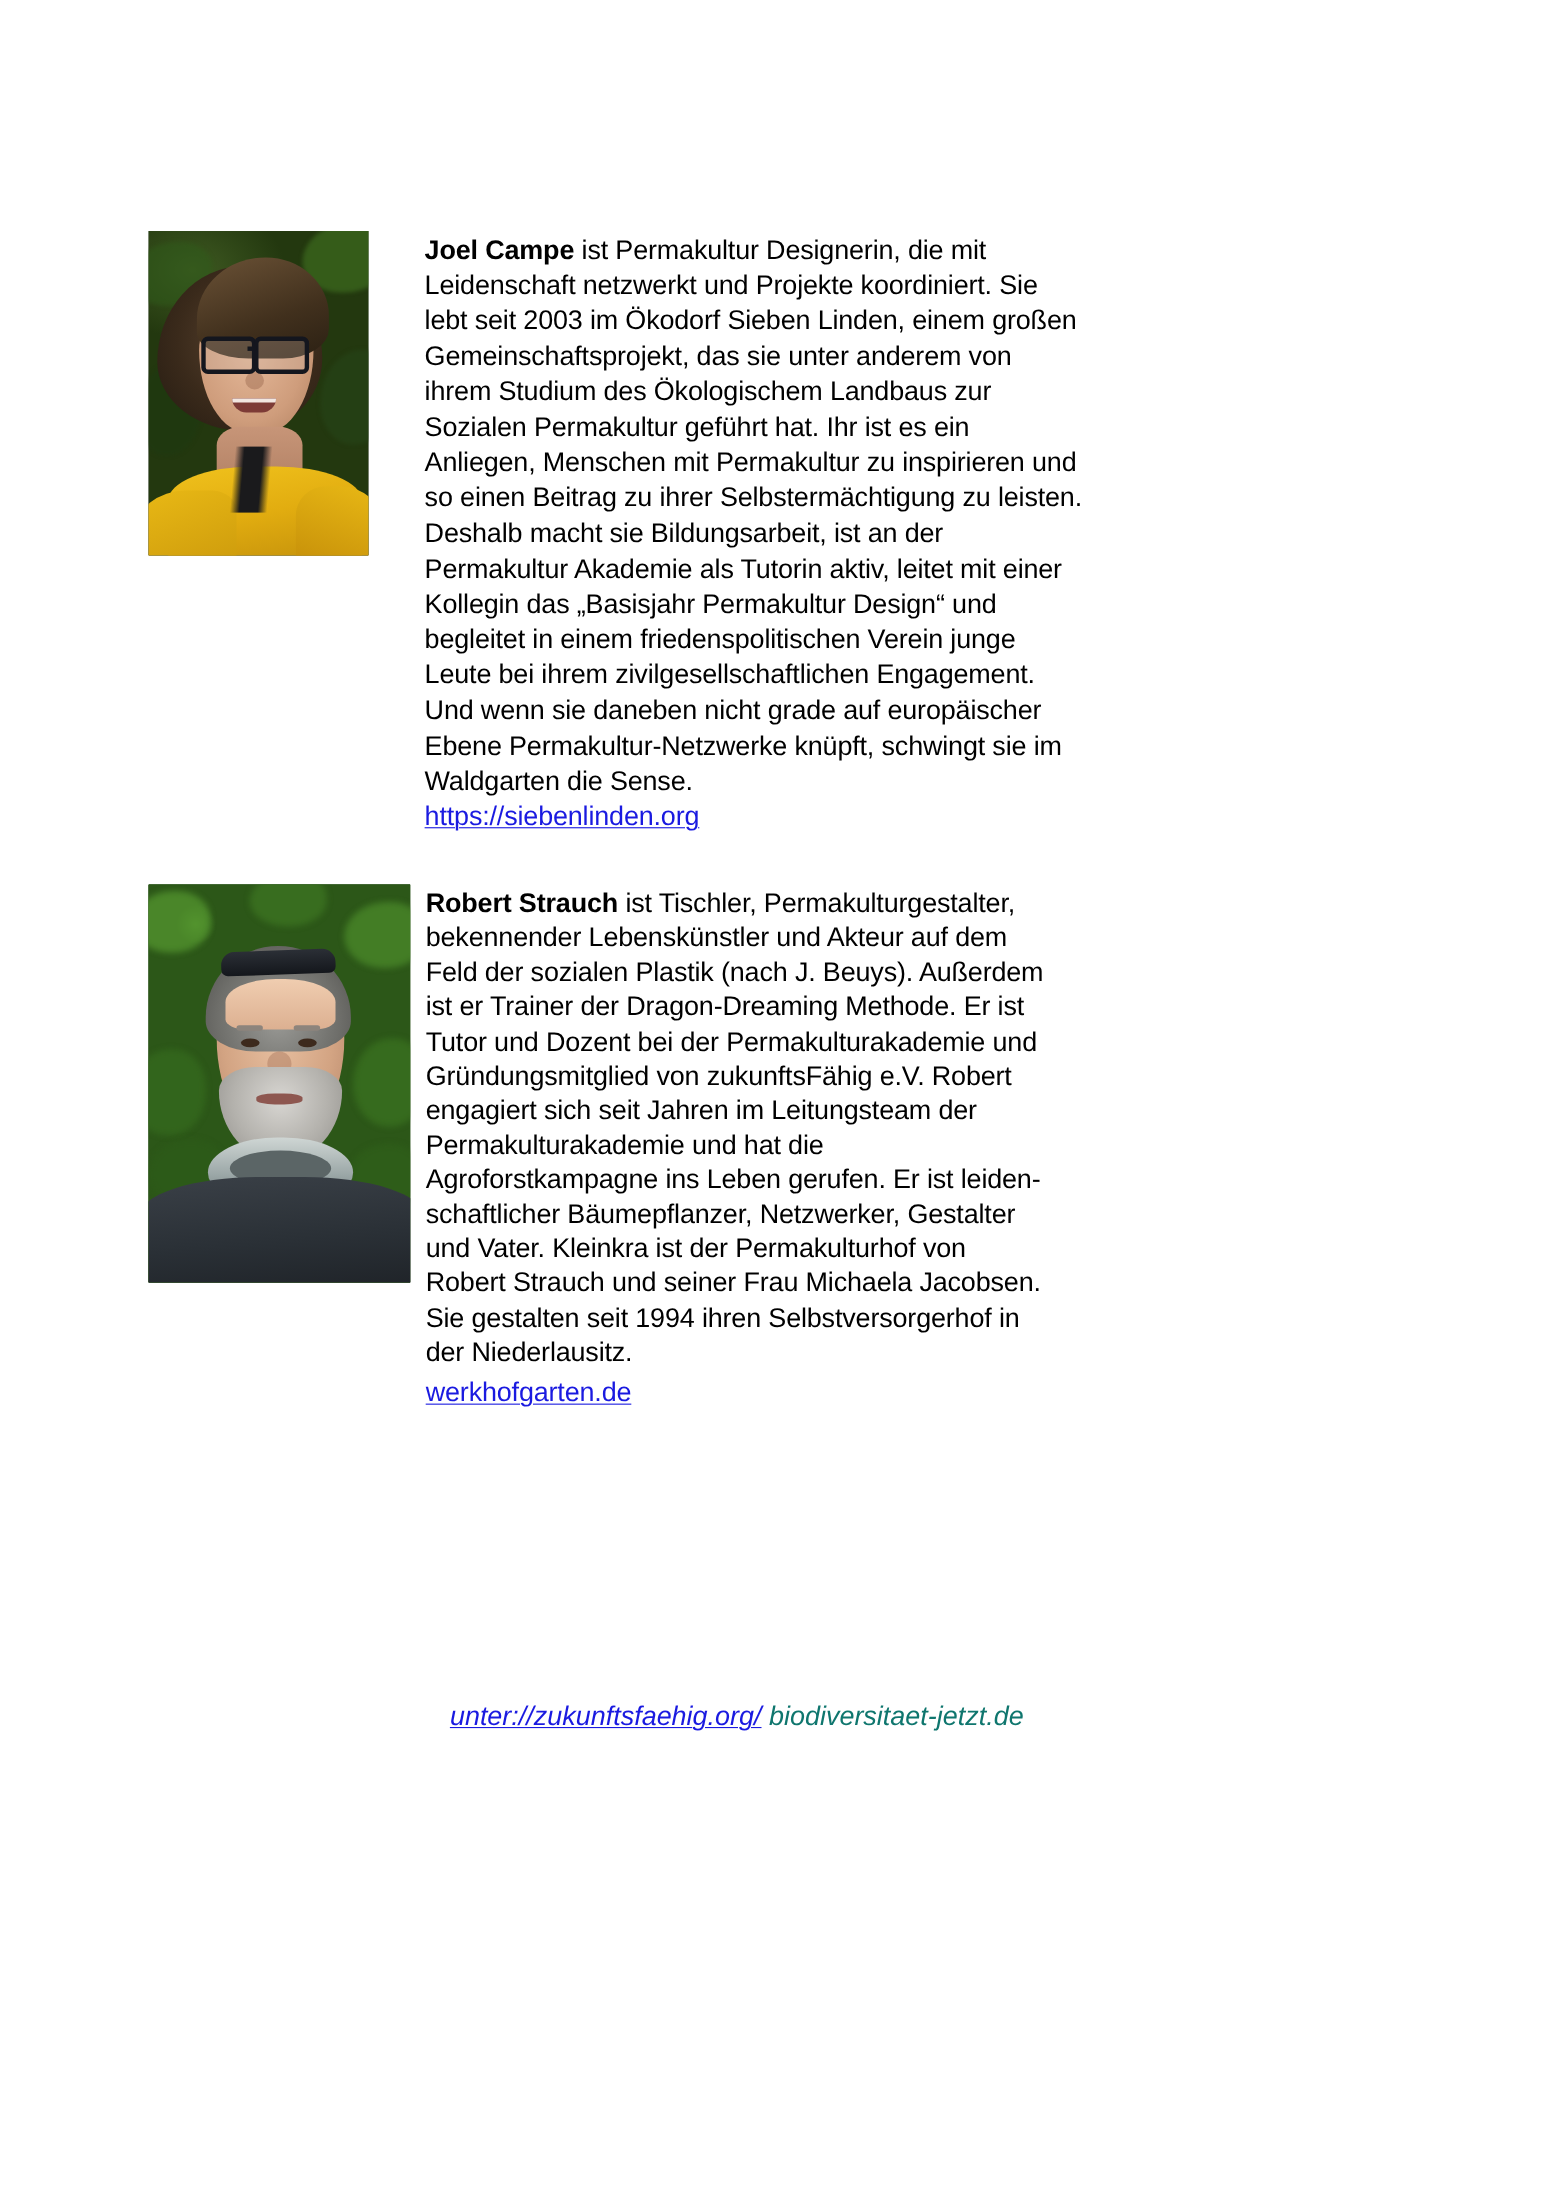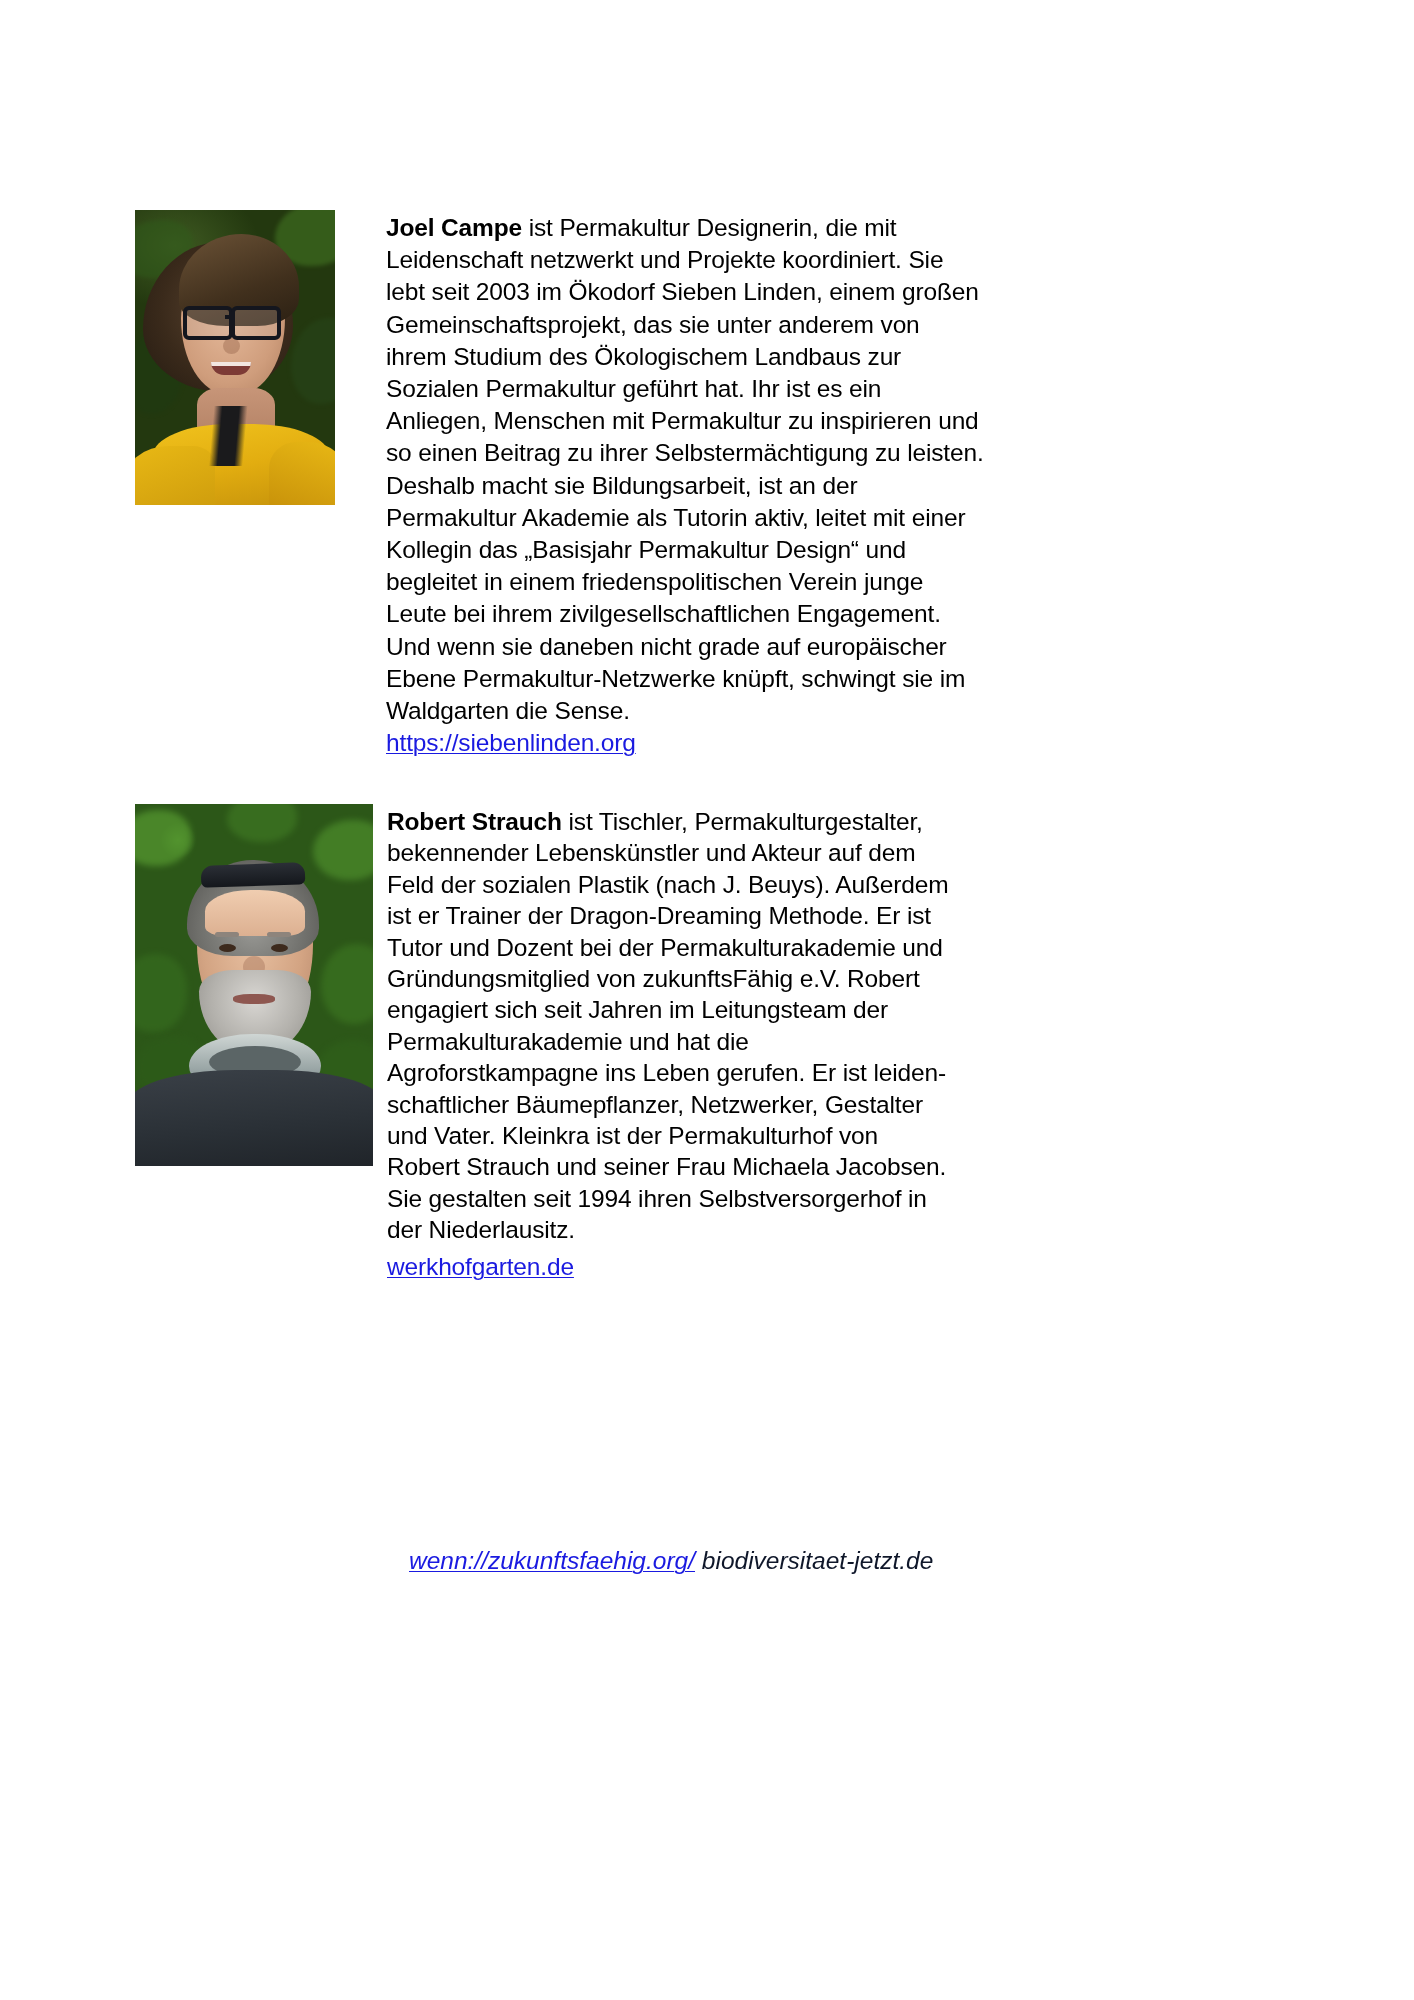--- a/index.html
+++ b/index.html
@@ -84,21 +84,21 @@
     font-style: italic;
     white-space: nowrap;
   }
   .final-line .urlpart {
     color: #1a1ae0;
     text-decoration: underline;
     text-decoration-thickness: 1px;
     text-underline-offset: 2px;
   }
   .final-line .plainpart {
-    color: #0f172a;
+    color: #0f766e;
   }
 
   
   .p0-bg {
     position: absolute; inset: 0;
     background:
       radial-gradient(ellipse 120px 90px at 20% 12%, #3f5a22 0%, #23380f 70%),
       radial-gradient(ellipse 110px 130px at 88% 30%, #1d3410 0%, #0e1c07 75%),
       linear-gradient(170deg, #24400f 0%, #16290a 38%, #101f07 62%, #0c1805 100%);
   }
@@ -363,15 +363,15 @@
       <div class="p1-collar"></div>
       <div class="p1-collar-in"></div>
       <div class="p1-body"></div>
     </div>
 
     <div class="bio-text" id="text-1"><span class="lead-name">Robert Strauch</span><span> ist Tischler, Permakulturgestalter, bekennender Lebenskünstler und Akteur auf dem Feld der sozialen Plastik (nach J. Beuys). Außerdem ist er Trainer der Dragon-Dreaming Methode. Er ist Tutor und Dozent bei der Permakulturakademie und Gründungsmitglied von zukunftsFähig e.V. Robert engagiert sich seit Jahren im Leitungsteam der Permakulturakademie und hat die Agroforstkampagne ins Leben gerufen. Er ist leiden-schaftlicher Bäumepflanzer, Netzwerker, Gestalter und Vater. Kleinkra ist der Permakulturhof von Robert Strauch und seiner Frau Michaela Jacobsen. Sie gestalten seit 1994 ihren Selbstversorgerhof in der Niederlausitz.
 </span><span class="linkline" id="link-1"><span class="doclink">werkhofgarten.de</span></span></div>
 
   </div>
 
-  <div class="final-line"><span class="urlpart">wenn://zukunftsfaehig.org/</span><span class="plainpart"> biodiversitaet-jetzt.de</span></div>
+  <div class="final-line"><span class="urlpart">unter://zukunftsfaehig.org/</span><span class="plainpart"> biodiversitaet-jetzt.de</span></div>
 
 </div>
 
 </body></html>

